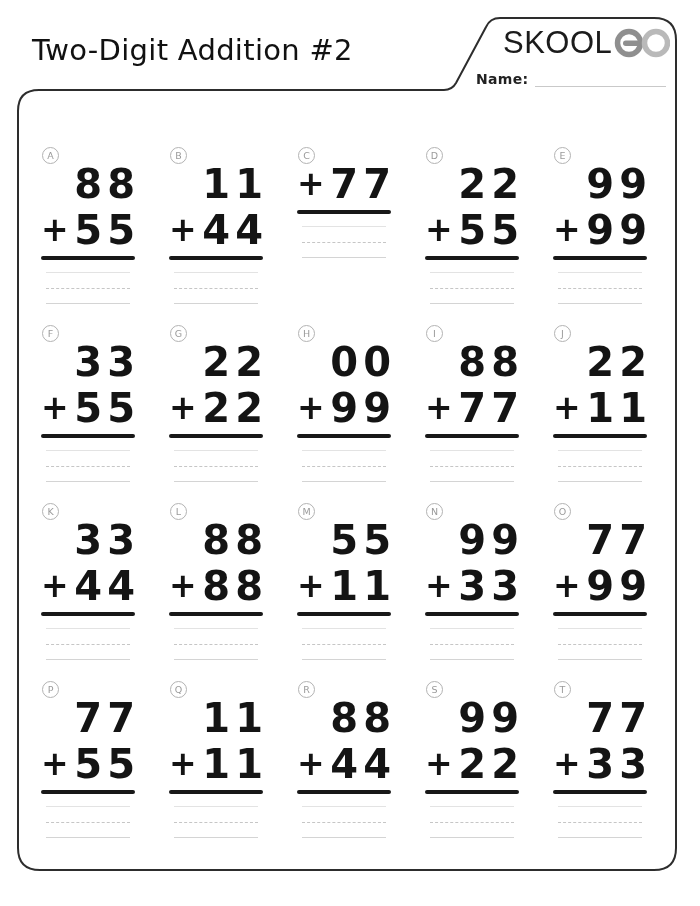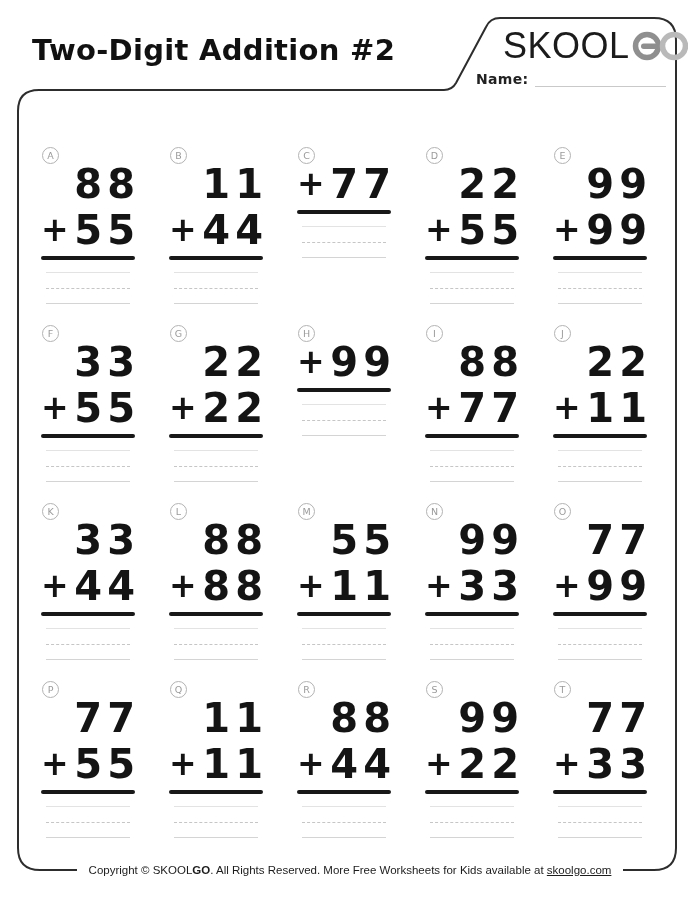--- a/index.html
+++ b/index.html
@@ -1,24 +1,24 @@
 <!DOCTYPE html>
 <html><head>
 <meta charset="utf-8">
 <style>
   html,body{margin:0;padding:0;background:#fff;}
   .page{position:relative;width:700px;height:906px;background:#ffffff;overflow:hidden;
         font-family:"DejaVu Sans",sans-serif;color:#141414;}
   .border-svg{position:absolute;left:0;top:0;z-index:0;}
 
-  .title{position:absolute;left:32px;top:33px;font-size:29px;font-weight:700;
+  .title{position:absolute;left:32px;top:33px;font-size:29px;font-weight:400;
          letter-spacing:.3px;color:#111;z-index:2;}
 
   .logo{position:absolute;left:503px;top:25px;display:flex;align-items:center;z-index:2;}
-  .logo-skool{font-size:36px;font-weight:400;letter-spacing:.5px;color:#1b1b1b;
+  .logo-skool{font-size:31px;font-weight:400;letter-spacing:.5px;color:#1b1b1b;
               font-family:"Liberation Sans",sans-serif;}
   .logo-go{margin-left:2px;display:flex;align-items:center;}
 
   .name-row{position:absolute;left:476px;top:71px;width:190px;display:flex;
             align-items:flex-end;gap:7px;z-index:2;}
   .name-label{font-size:14px;font-weight:700;color:#222;letter-spacing:.3px;}
   .name-line{flex:1;border-bottom:1.5px solid #c9c9c9;height:15px;}
 
   .grid{position:absolute;left:30px;top:142px;z-index:1;display:grid;
         grid-template-columns:repeat(5,128px);grid-template-rows:repeat(4,178px);}
@@ -204,20 +204,21 @@
             <div class="ans ans-3"></div>
           </div>
       </div>
     </div>
 
     <div class="cell">
       <div class="badge">
           <span>H</span>
         </div>
       <div class="work">
+        <div class="top-num">00</div>
         <div class="bot-row">
             <span class="plus">+</span>
             <span class="bot-num">99</span>
           </div>
         <div class="sum-line"></div>
         <div class="answer">
             <div class="ans ans-1"></div>
             <div class="ans ans-2"></div>
             <div class="ans ans-3"></div>
           </div>
@@ -447,19 +448,14 @@
         <div class="answer">
             <div class="ans ans-1"></div>
             <div class="ans ans-2"></div>
             <div class="ans ans-3"></div>
           </div>
       </div>
     </div>
 
   </div>
 
-  <div class="footer">
-    <span class="footer-inner">
-      <span>Copyright © SKOOL</span><b>GO</b><span>. All Rights Reserved. More Free Worksheets for Kids available at </span><span class="footer-link">skoolgo.com</span>
-    </span>
-  </div>
 
 </div>
 
 </body></html>

